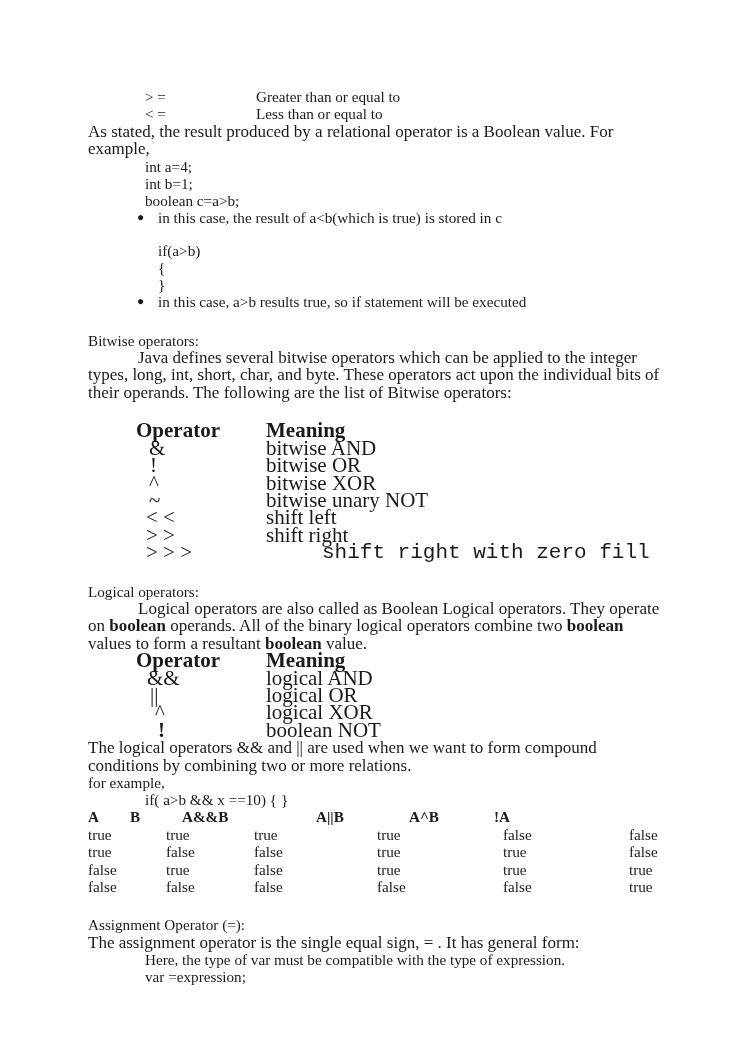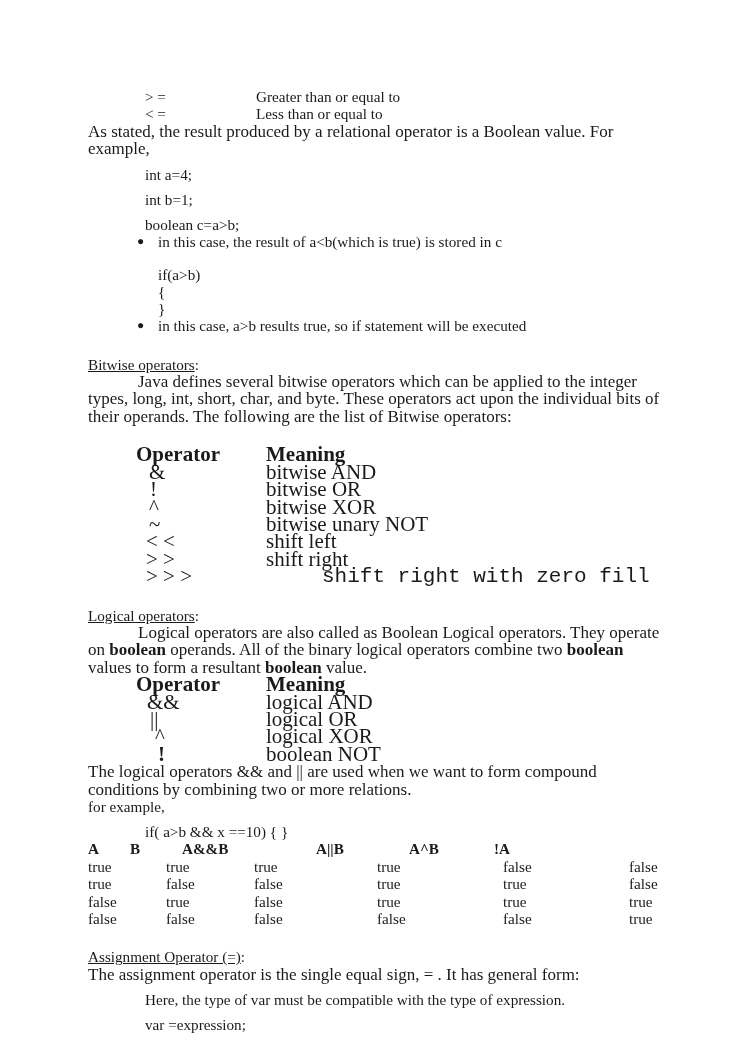--- a/index.html
+++ b/index.html
@@ -32,37 +32,37 @@
     font-size: 15.2px;
     line-height: 17.2px;
     white-space: pre;
   }
   .para {
     font-size: 17px;
     line-height: 17.4px;
     text-align: left;
   }
   .bold { font-weight: bold; }
-  .u { text-decoration: underline; }
+  .u { }
   .heading {
     font-size: 15.2px;
     line-height: 17.4px;
   }
 
   
   .rel-row {
     display: flex;
     font-size: 15.2px;
     line-height: 17.4px;
   }
   .rel-sym { width: 168px; padding-left: 57px; box-sizing: border-box; }
   .rel-mean { }
 
   
-  .ind-1 { padding-left: 57px; margin-top: 8px; }   
+  .ind-1 { padding-left: 57px; }   
   .ind-2 { padding-left: 70px; }
 
   
   .bullet-row {
     display: flex;
     font-size: 15.2px;
     line-height: 17.4px;
     padding-left: 49px;
   }
   .bullet-dot {

